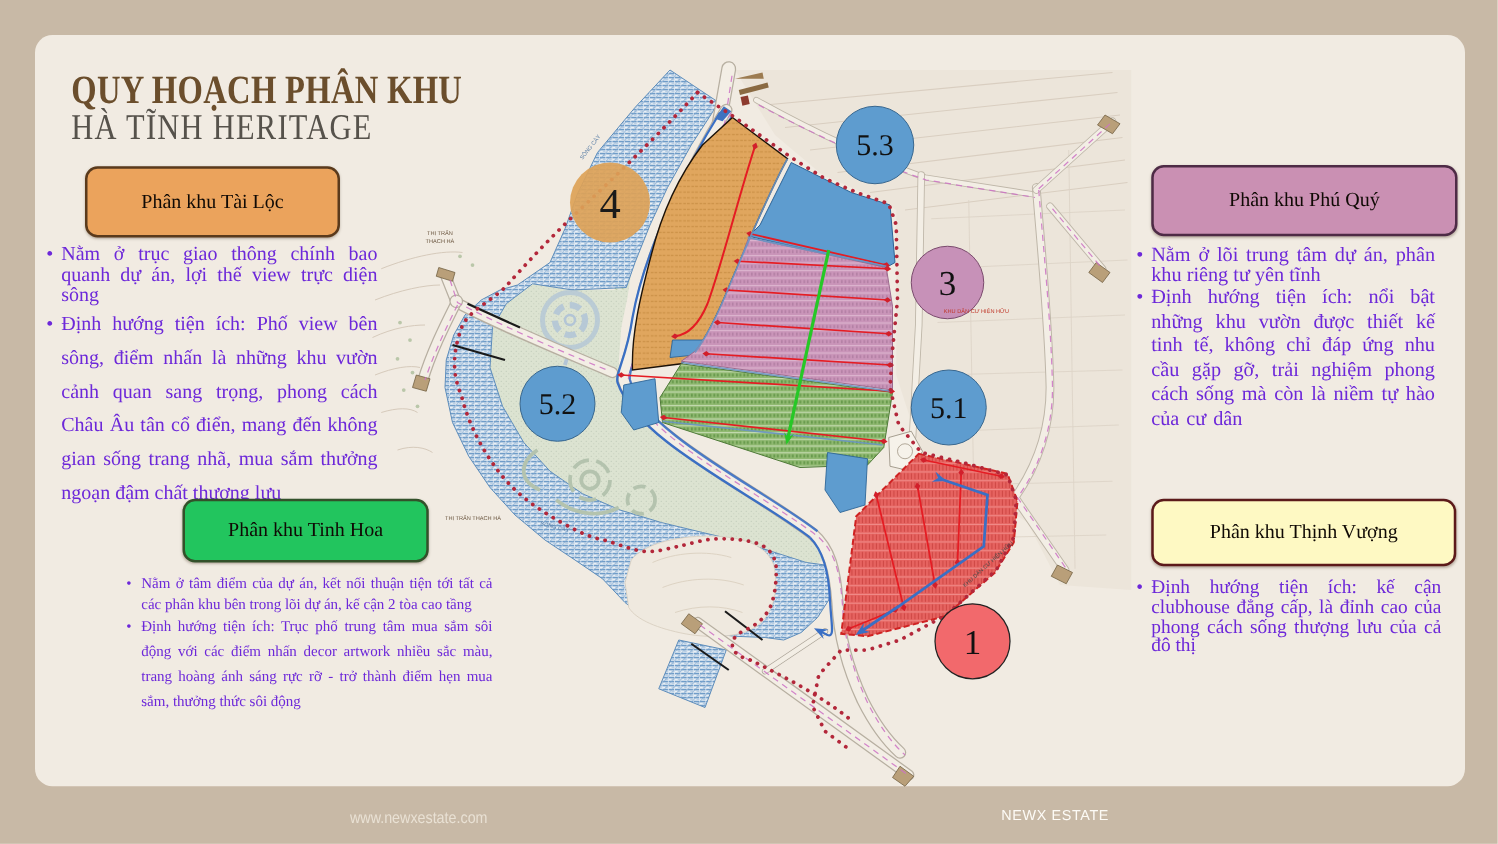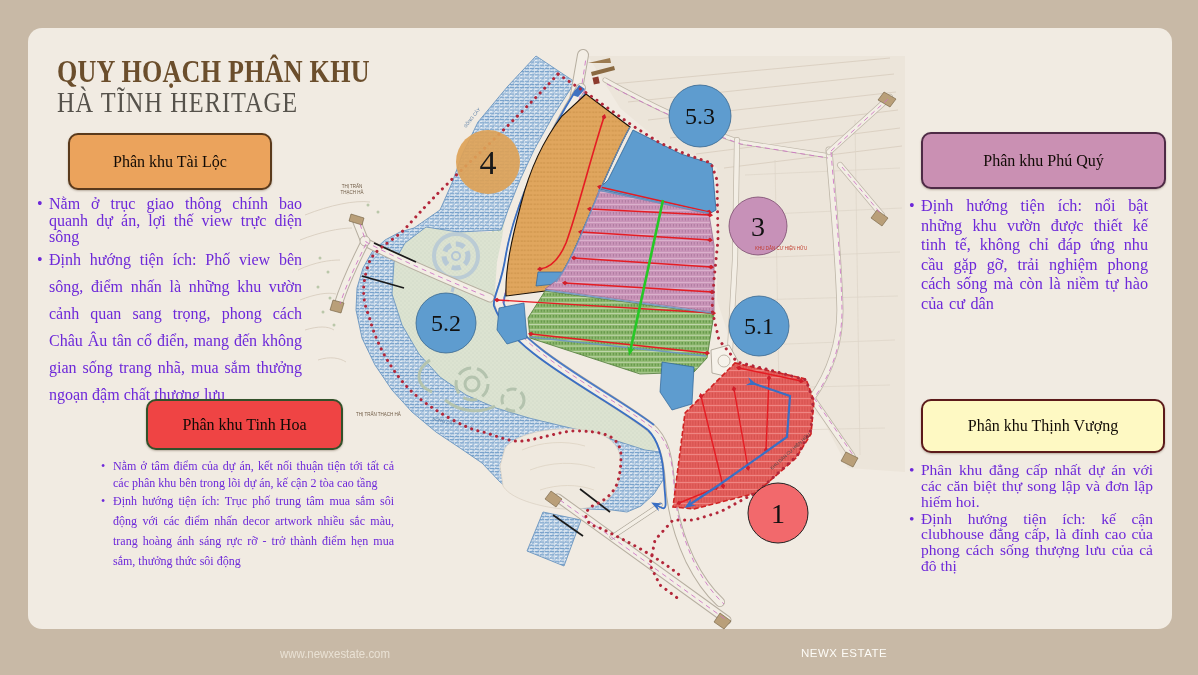--- a/index.html
+++ b/index.html
@@ -10,21 +10,21 @@
   .h1{position:absolute;left:57px;top:53px;font-size:32px;font-weight:bold;
       color:#6b4e2c;letter-spacing:.3px;white-space:nowrap;
       transform:scaleX(.815);transform-origin:0 0;}
   .h2{position:absolute;left:57px;top:86px;font-size:29px;color:#56524b;
       letter-spacing:1.2px;white-space:nowrap;
       transform:scaleX(.84);transform-origin:0 0;}
   .btn{position:absolute;border-radius:10px;display:flex;align-items:center;
        justify-content:center;font-weight:normal;font-size:16px;color:#100a05;
        box-shadow:0 1px 2px rgba(80,60,40,.35);}
   .b1{left:68px;top:133px;width:200px;height:53px;background:#eba35c;border:2px solid #5a3a1c;}
-  .b2{left:146px;top:399px;width:193px;height:47px;background:#ef4444;border:2px solid #33512a;}
+  .b2{left:146px;top:399px;width:193px;height:47px;background:#22c55e;border:2px solid #33512a;}
   .b3{left:921px;top:132px;width:241px;height:53px;background:#ca90b3;border:2px solid #4e2b46;}
   .b4{left:921px;top:399px;width:240px;height:50px;background:#fef9c3;border:2px solid #5c1a1a;}
   .txt{position:absolute;color:#6d28d9;text-align:justify;}
   .li{position:relative;padding-left:13px;}
   .li:before{content:"\2022";position:absolute;left:1px;}
   .t1{left:36px;top:196px;width:266px;font-size:16px;}
   .t1 .la{line-height:16.5px;} .t1 .lb{line-height:27px;}
   .t2{left:100px;top:458px;width:294px;font-size:12px;}
   .t2 .la{line-height:16.5px;} .t2 .lb{line-height:20px;}
   .t3{left:908px;top:197px;width:240px;font-size:16.2px;}
@@ -344,25 +344,25 @@
 <div class="btn b2">Phân khu Tinh Hoa</div>
 
 <div class="txt t2">
 <div class="li la">Nằm ở tâm điểm của dự án, kết nối thuận tiện tới tất cả các phân khu bên trong lõi dự án, kế cận 2 tòa cao tầng</div>
 <div class="li lb">Định hướng tiện ích: Trục phố trung tâm mua sắm sôi động với các điểm nhấn decor artwork nhiều sắc màu, trang hoàng ánh sáng rực rỡ - trở thành điểm hẹn mua sắm, thưởng thức sôi động</div>
 </div>
 
 <div class="btn b3">Phân khu Phú Quý</div>
 
 <div class="txt t3">
+<div class="li la">Nằm ở lõi trung tâm dự án, phân khu riêng tư yên tĩnh</div>
 <div class="li lb">Định hướng tiện ích: nổi bật những khu vườn được thiết kế tinh tế, không chỉ đáp ứng nhu cầu gặp  gỡ, trải nghiệm phong cách sống mà còn là niềm tự hào của cư dân</div>
 </div>
 
 <div class="btn b4">Phân  khu Thịnh Vượng</div>
 
 <div class="txt t4">
-<div class="li la">Phân khu đẳng cấp nhất dự án với các căn biệt thự song lập và đơn lập hiếm hoi.</div>
 <div class="li lb">Định hướng tiện ích: kế cận clubhouse đẳng cấp, là đỉnh cao của phong cách sống thượng lưu của cả đô thị</div>
 </div>
 
 <div class="foot f1">www.newxestate.com</div>
 
 <div class="foot f2">NEWX ESTATE</div>
 
 </body></html>

